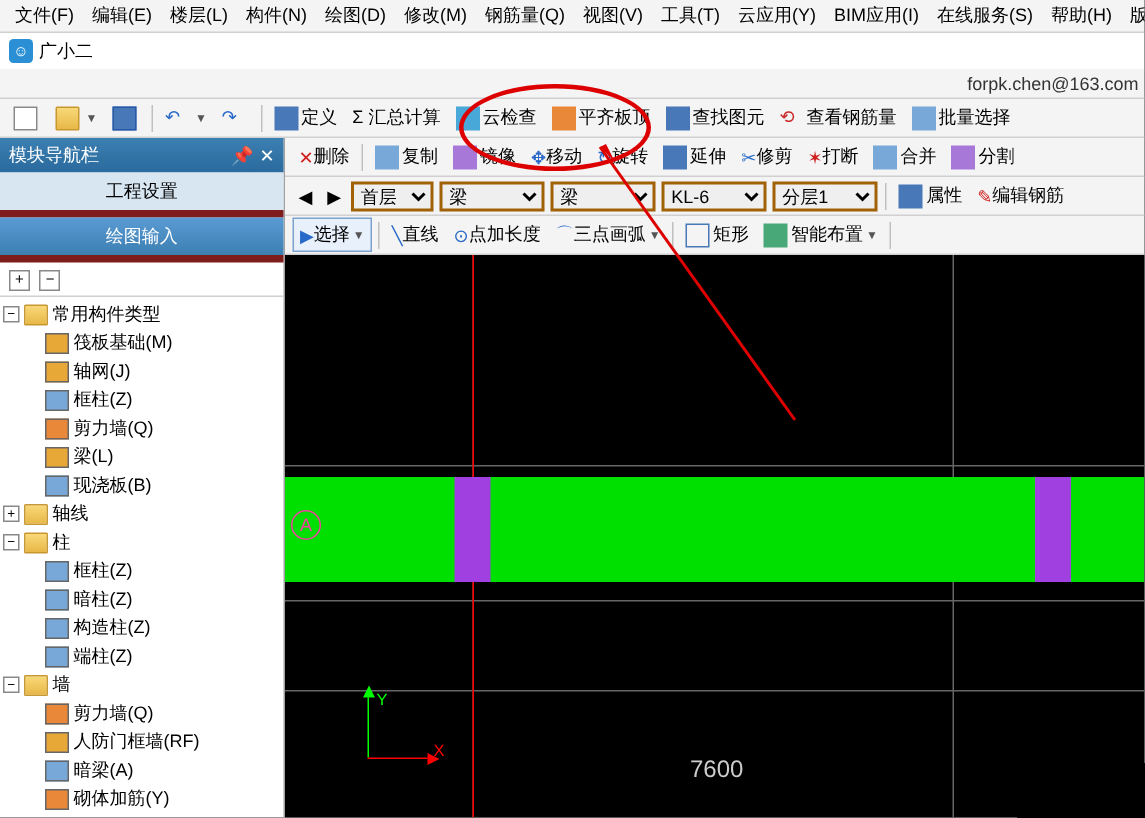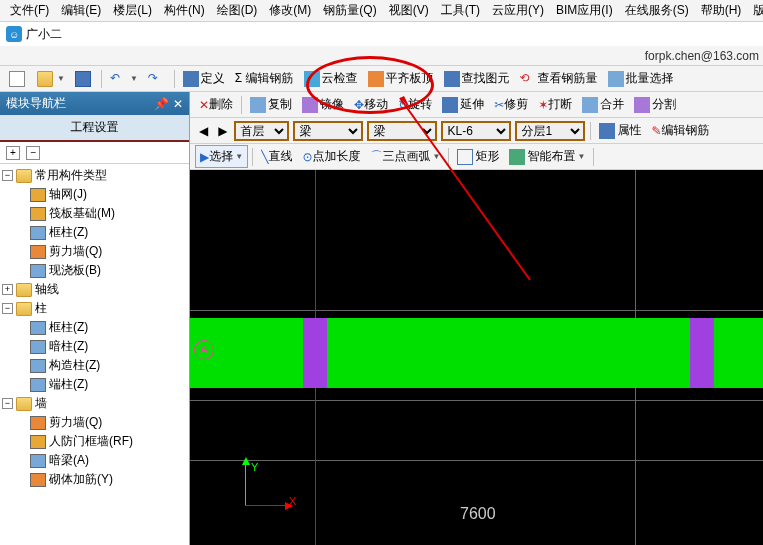--- a/index.html
+++ b/index.html
@@ -17,21 +17,21 @@
     .toolbar-btn { display: flex; align-items: center; padding: 2px 4px; margin: 0 1px; cursor: default; white-space: nowrap; }
     .tb-icon { width: 16px; height: 16px; margin-right: 2px; display: inline-block; }
     .sep { width: 1px; height: 18px; background: #c0c0c0; margin: 0 3px; }
     .dropdown-arrow { font-size: 8px; margin-left: 2px; color: #555; }
     
     .main-area { display: flex; height: calc(545px - 22px - 24px - 20px - 26px); }
     
     .sidebar { width: 190px; background: #fff; border-right: 1px solid #a0a0a0; display: flex; flex-direction: column; }
     .sidebar-header { background: linear-gradient(#3c7fb1, #2a6a9e); color: #fff; padding: 3px 6px; display: flex; justify-content: space-between; align-items: center; font-size: 12px; }
     .sidebar-header .controls span { margin-left: 4px; cursor: default; }
-    .sidebar-section { background: #d8e6f2; padding: 4px; text-align: center; cursor: default; border-bottom: 2px solid #7f1d1d; }
+    .sidebar-section { background: #d8e6f2; padding: 4px; text-align: center; cursor: default; border-bottom: 5px solid #7f1d1d; }
     .sidebar-section.active { background: linear-gradient(#5a9bd4, #3c7fb1); color: #fff; }
     .tree-toolbar { padding: 3px 6px; border-bottom: 1px solid #d0d0d0; }
     .tree-toolbar span { display: inline-block; width: 14px; height: 14px; border: 1px solid #888; margin-right: 3px; background: #fff; text-align: center; line-height: 12px; font-size: 10px; cursor: default; }
     .tree { flex: 1; overflow: auto; padding: 2px; }
     .tree-node { display: flex; align-items: center; padding: 1px 0; cursor: default; white-space: nowrap; }
     .expander { width: 11px; height: 11px; border: 1px solid #888; display: inline-flex; align-items: center; justify-content: center; font-size: 9px; margin-right: 3px; background: #fff; line-height: 9px; }
     .expander.empty { border: none; background: transparent; }
     .node-icon { width: 16px; height: 14px; margin-right: 3px; display: inline-block; }
     .folder-icon { background: linear-gradient(#f8d878, #e8b848); border: 1px solid #c89830; border-radius: 1px; }
     .indent-1 { padding-left: 14px; }
@@ -105,21 +105,21 @@
     </span>
   <span class="toolbar-btn">
       <span class="tb-icon" style="color:#2868c8">↷</span>
     </span>
   <span class="sep"></span>
   <span class="toolbar-btn">
       <span class="tb-icon" style="background:#4878b8"></span>
       <span>定义</span>
     </span>
   <span class="toolbar-btn">
-      <span>Σ 编辑钢筋</span>
+      <span>Σ 汇总计算</span>
     </span>
   <span class="toolbar-btn">
       <span class="tb-icon" style="background:#48a8d8"></span>
       <span>云检查</span>
     </span>
   <span class="toolbar-btn">
       <span class="tb-icon" style="background:#e88838"></span>
       <span>平齐板顶</span>
     </span>
   <span class="toolbar-btn">
@@ -136,49 +136,55 @@
     </span>
 </div>
 
 <div class="main-area">
   <div class="sidebar">
     <div class="sidebar-header">
       <span>模块导航栏</span>
       <span class="controls"><span>📌</span><span>✕</span></span>
     </div>
     <div class="sidebar-section">工程设置</div>
+    <div class="sidebar-section active">绘图输入</div>
     <div class="tree-toolbar">
       <span>+</span>
       <span>−</span>
     </div>
     <div class="tree" id="tree-container">
         <div class="tree-node indent-0">
           <span class="expander">−</span>
           <span class="node-icon folder-icon"></span>
           <span>常用构件类型</span>
         </div>
         <div class="tree-node indent-1">
           <span class="expander empty"></span>
           <span class="node-icon" style="background: rgb(232, 168, 56); border: 1px solid rgb(102, 102, 102);"></span>
+          <span>筏板基础(M)</span>
+        </div>
+        <div class="tree-node indent-1">
+          <span class="expander empty"></span>
+          <span class="node-icon" style="background: rgb(232, 168, 56); border: 1px solid rgb(102, 102, 102);"></span>
           <span>轴网(J)</span>
-        </div>
-        <div class="tree-node indent-1">
-          <span class="expander empty"></span>
-          <span class="node-icon" style="background: rgb(232, 168, 56); border: 1px solid rgb(102, 102, 102);"></span>
-          <span>筏板基础(M)</span>
         </div>
         <div class="tree-node indent-1">
           <span class="expander empty"></span>
           <span class="node-icon" style="background: rgb(120, 168, 216); border: 1px solid rgb(102, 102, 102);"></span>
           <span>框柱(Z)</span>
         </div>
         <div class="tree-node indent-1">
           <span class="expander empty"></span>
           <span class="node-icon" style="background: rgb(232, 136, 56); border: 1px solid rgb(102, 102, 102);"></span>
           <span>剪力墙(Q)</span>
+        </div>
+        <div class="tree-node indent-1">
+          <span class="expander empty"></span>
+          <span class="node-icon" style="background: rgb(232, 168, 56); border: 1px solid rgb(102, 102, 102);"></span>
+          <span>梁(L)</span>
         </div>
         <div class="tree-node indent-1">
           <span class="expander empty"></span>
           <span class="node-icon" style="background: rgb(120, 168, 216); border: 1px solid rgb(102, 102, 102);"></span>
           <span>现浇板(B)</span>
         </div>
         <div class="tree-node indent-0">
           <span class="expander">+</span>
           <span class="node-icon folder-icon"></span>
           <span>轴线</span>

